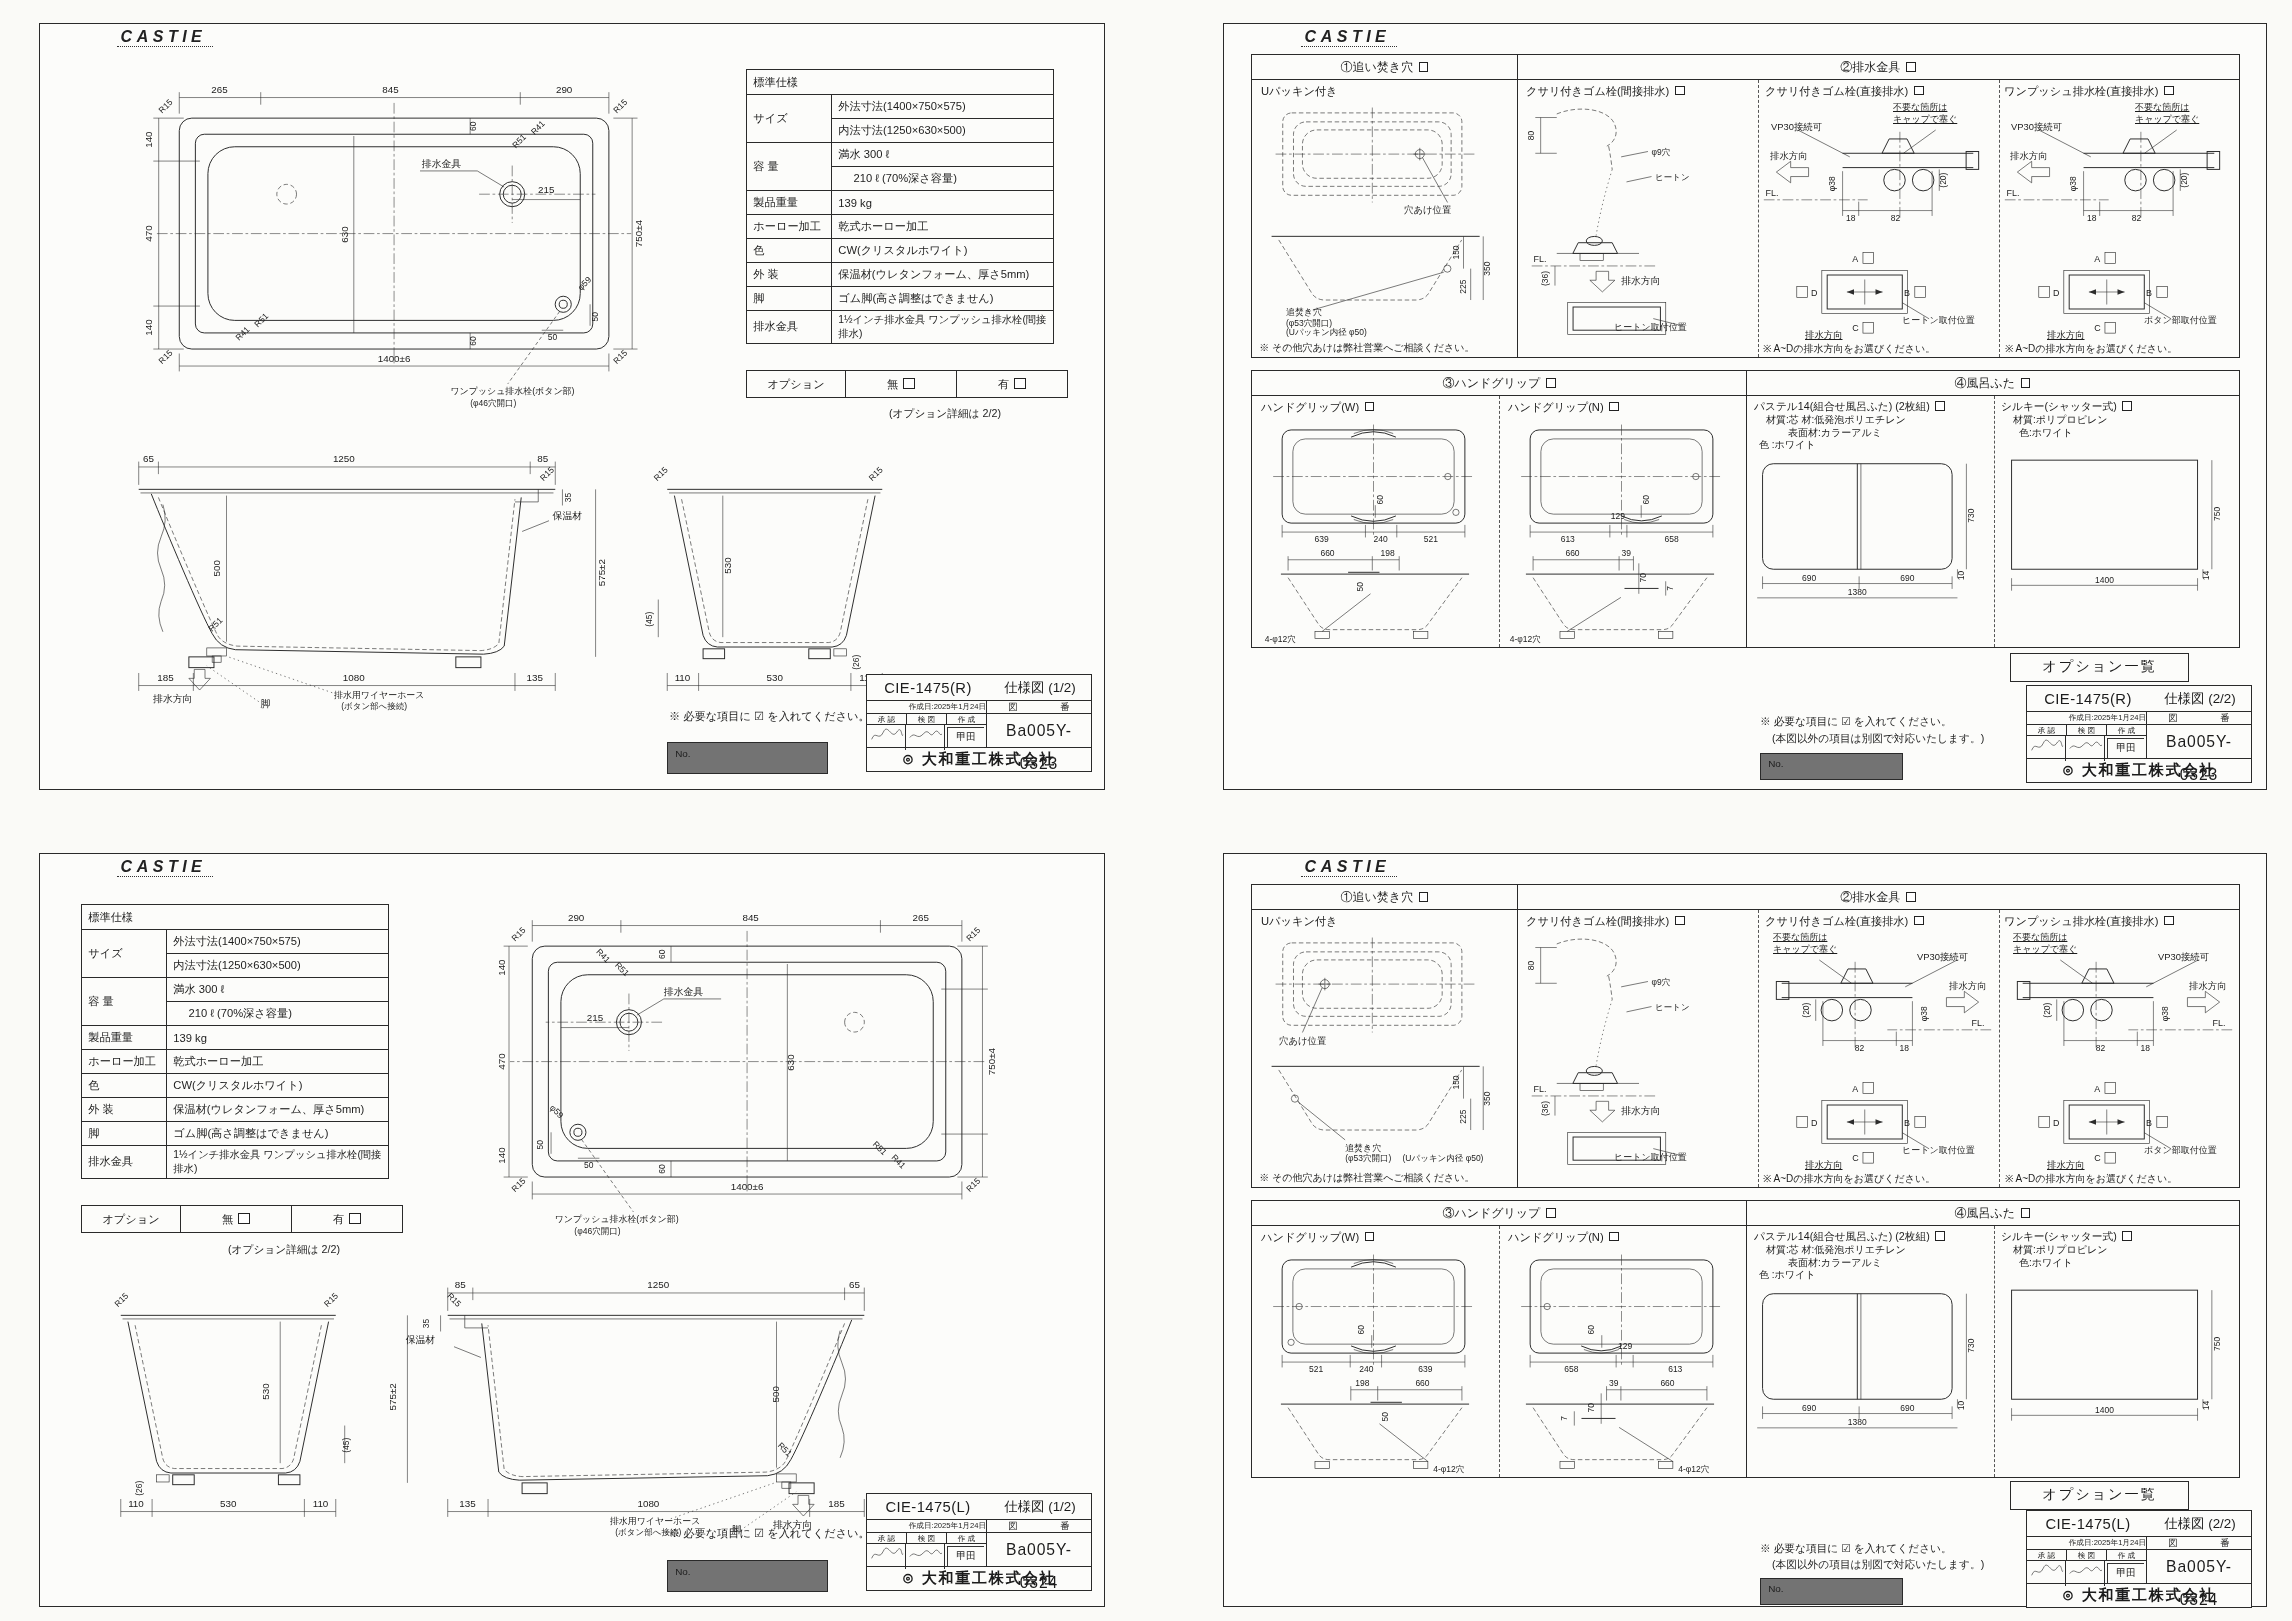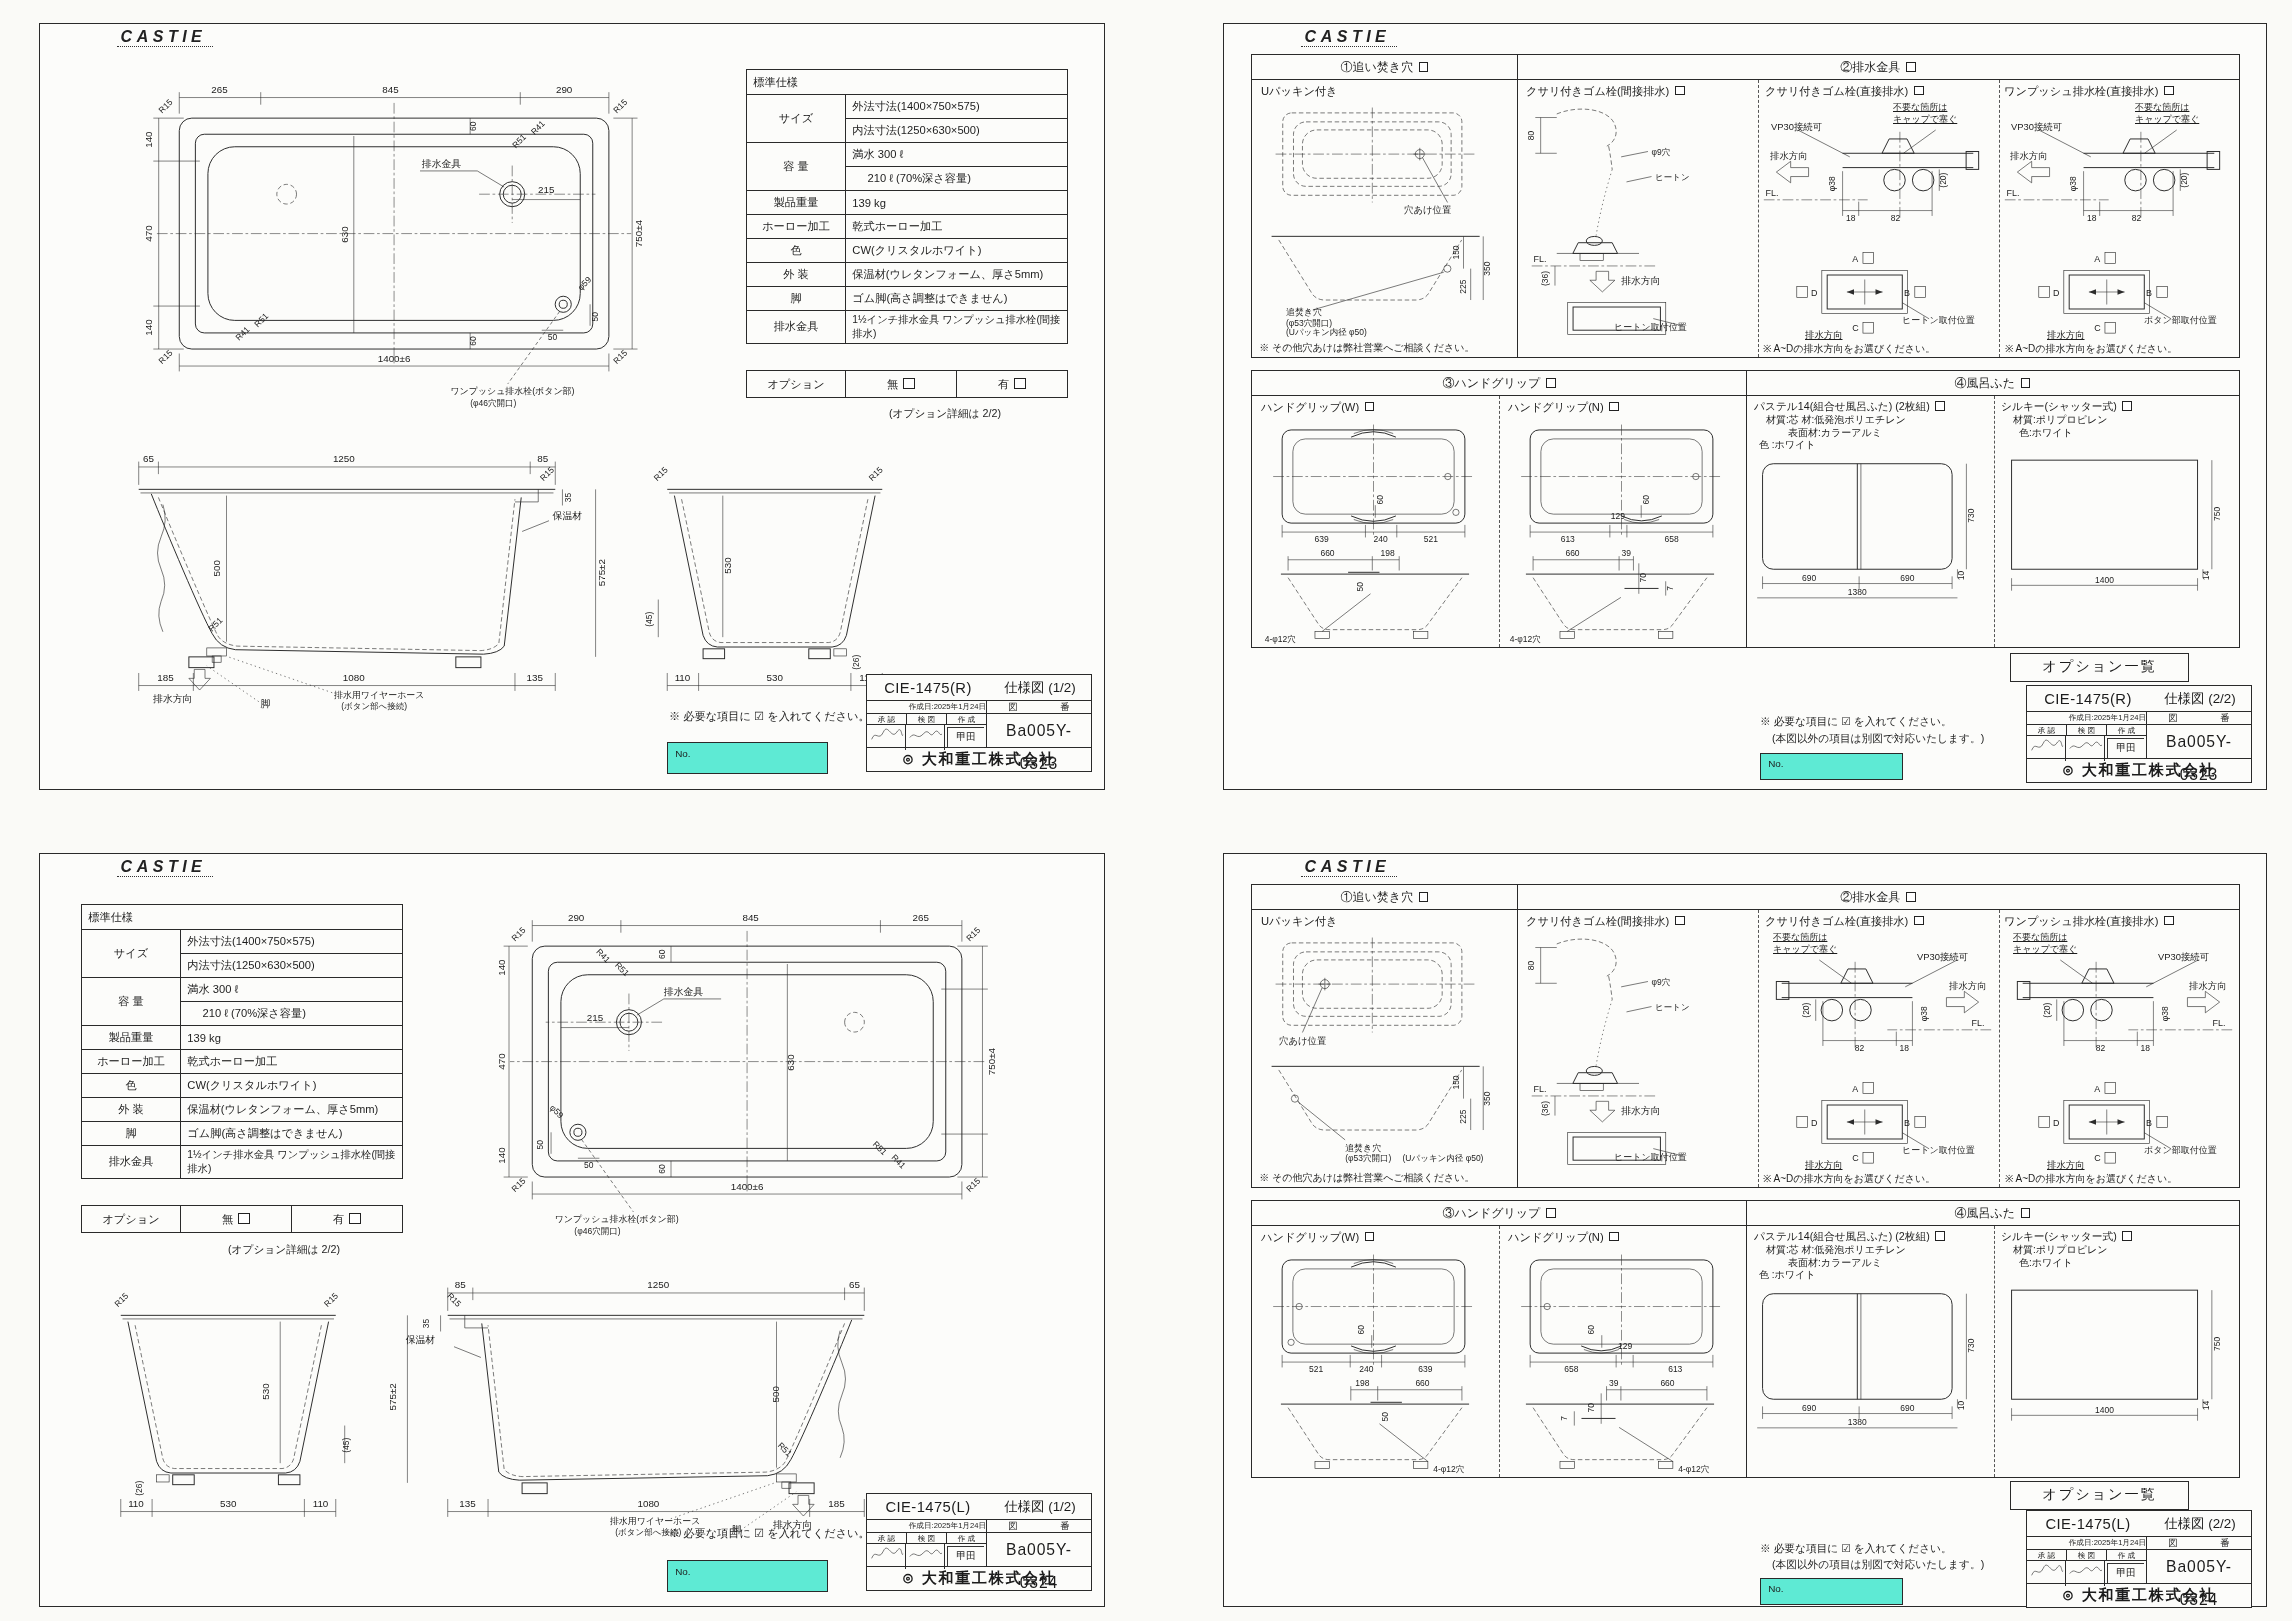--- a/index.html
+++ b/index.html
@@ -6,25 +6,25 @@
 html,body{width:2293px;height:1622px}
 body{position:relative;background:#fafaf7;font-family:"Liberation Sans",sans-serif;color:#1c1c1c}
 .sheet{position:absolute;border:1.8px solid #2a2a2a;background:#fcfcfa}
 .t{position:absolute;white-space:nowrap;line-height:1.18}.f10{font-size:9px}.f105{font-size:9.4px}.f11{font-size:9.9px}.f115{font-size:10px}
 .f12{font-size:10.7px}.f125{font-size:11.2px}.und{text-decoration:underline}
 .chk{display:inline-block;width:11.6px;height:11.6px;border:1.3px solid #222;vertical-align:-1.8px;margin-left:5.4px;background:#fff}
 .chk.sm{width:9.9px;height:9.9px;vertical-align:-0.9px}
 .logo{position:absolute;font-style:italic;font-weight:bold;letter-spacing:4.5px;font-size:16px;border-bottom:1.8px dotted #333;padding:0 7.2px 0.9px 3.6px;color:#222}
 .spec{position:absolute;border-collapse:collapse}
 .spec td{border:1.2px solid #2a2a2a;font-size:11.2px;padding:1.8px 6.3px;height:24px;background:#fcfcfa}
-.spec td.lab{text-align:center;width:99px}
+.spec td.lab{width:85px}
 .spec td.val{width:222px}
 .opttbl{position:absolute;border-collapse:collapse}
 .opttbl td{border:1.3px solid #2a2a2a;font-size:11.2px;height:27px;text-align:center;background:#fcfcfa}
-.nobox{position:absolute;border:1.3px solid #2a2a2a;background:#5eead4}
+.nobox{position:absolute;border:1.3px solid #2a2a2a;background:#737373}
 .tb{position:absolute;width:226px;background:#fcfcfa}
 .tb .r1{display:flex;border:1.4px solid #2a2a2a;height:27px;align-items:center}
 .tb .r1 .m{width:122px;text-align:center;font-size:14.8px;letter-spacing:0.4px}
 .tb .r1 .s{flex:1;text-align:center;font-size:13.4px}
 .tb .mid{display:flex;border:1.4px solid #2a2a2a;border-top:none;height:47px}
 .tb .lft{width:120px;border-right:1.2px solid #2a2a2a;display:flex;flex-direction:column}
 .tb .date{font-size:7.6px;text-align:right;border-bottom:0.9px solid #2a2a2a;height:12.5px;line-height:12.5px}
 .tb .roles{display:flex;height:11.6px;border-bottom:0.9px solid #2a2a2a}
 .tb .roles span{flex:1;font-size:7.6px;text-align:center;line-height:11.6px;border-right:0.9px solid #2a2a2a}
 .tb .roles span:last-child{border-right:none}

